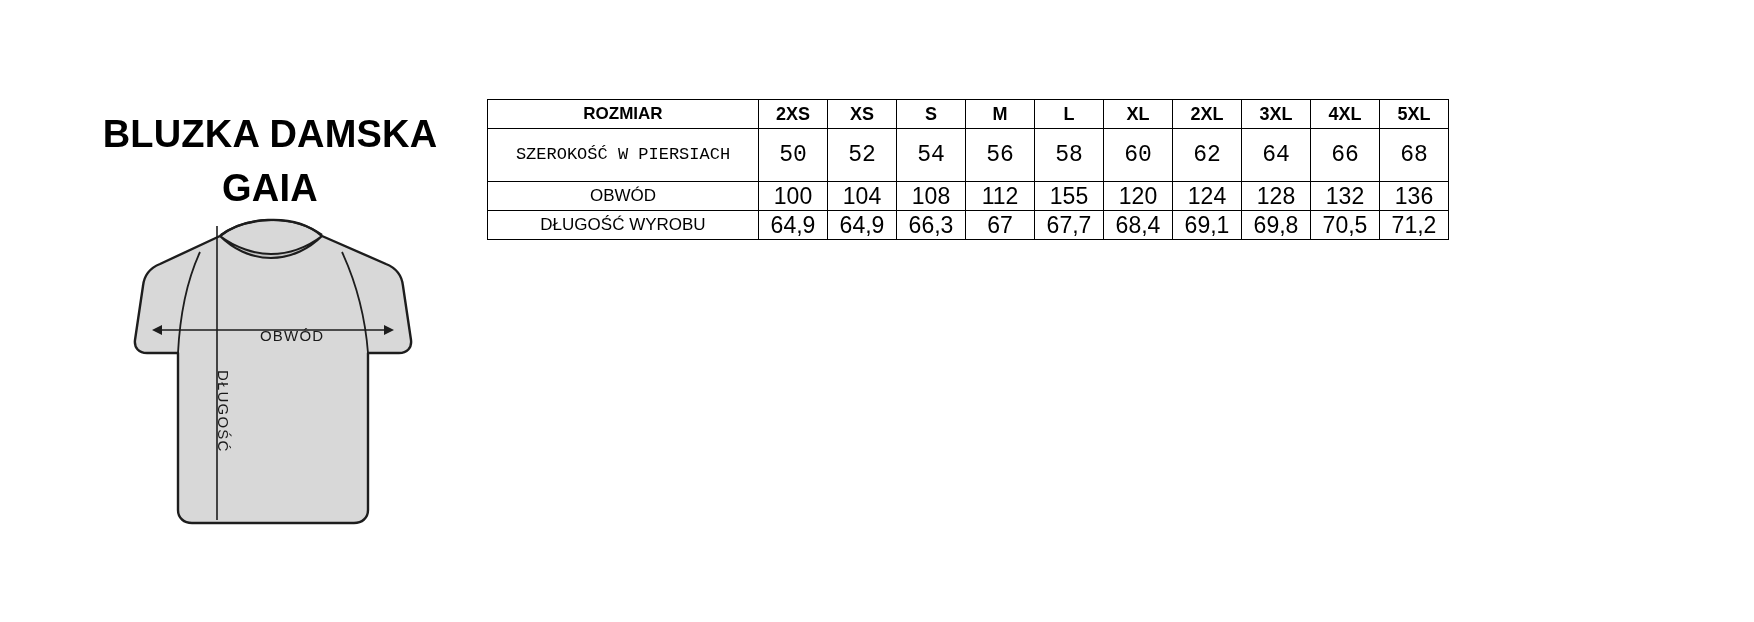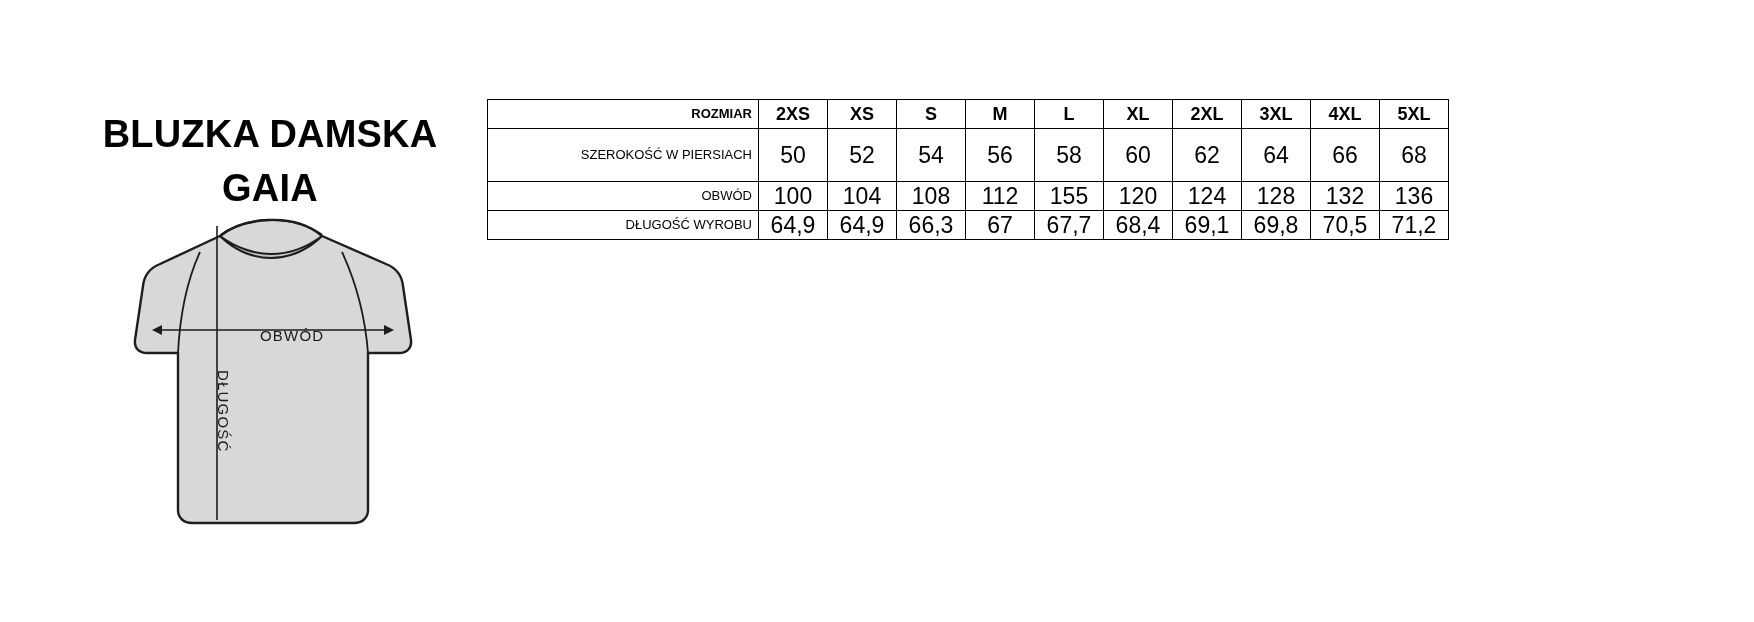--- a/index.html
+++ b/index.html
@@ -77,40 +77,40 @@
   }
   table#size-table td, table#size-table th {
     border: 1px solid #000000;
     padding: 0;
     text-align: center;
     vertical-align: middle;
     font-weight: normal;
     font-size: 23px;
   }
   table#size-table .rowhead {
-    text-align: right;
+    text-align: center;
     padding-left: 6px;
     padding-right: 6px;
     width: 258px;
-    font-size: 13px;
+    font-size: 17px;
     line-height: 1.22;
   }
   table#size-table thead .rowhead {
     font-weight: bold;
   }
   table#size-table thead td.sizecell {
     font-weight: bold;
     font-size: 18px;
     margin-top: 8px;
   }
   table#size-table td.sizecell {
     width: 68px;
   }
   table#size-table tr.hrow td { height: 28px; }
-  table#size-table tr.r1 td { height: 52px; }
+  table#size-table tr.r1 td { height: 52px; font-family: Liberation Mono, monospace; }
   table#size-table tr.r2 td { height: 28px; }
   table#size-table tr.r3 td { height: 28px; margin-left: 24px; }
 </style>
 </head>
 <body>
 
 <div id="left-panel">
 
   <div id="product-title">
     <div>BLUZKA DAMSKA</div>

